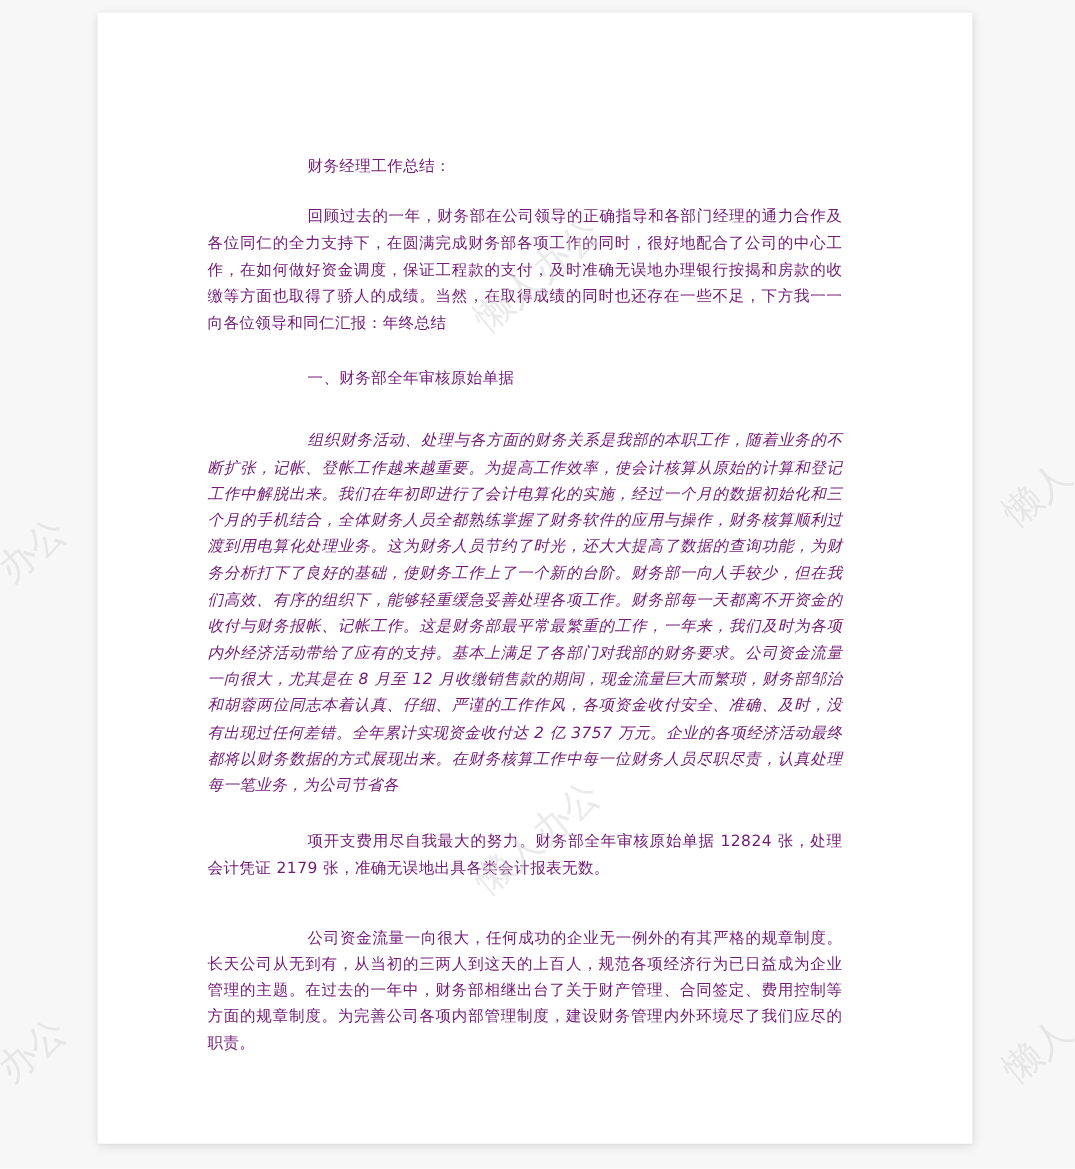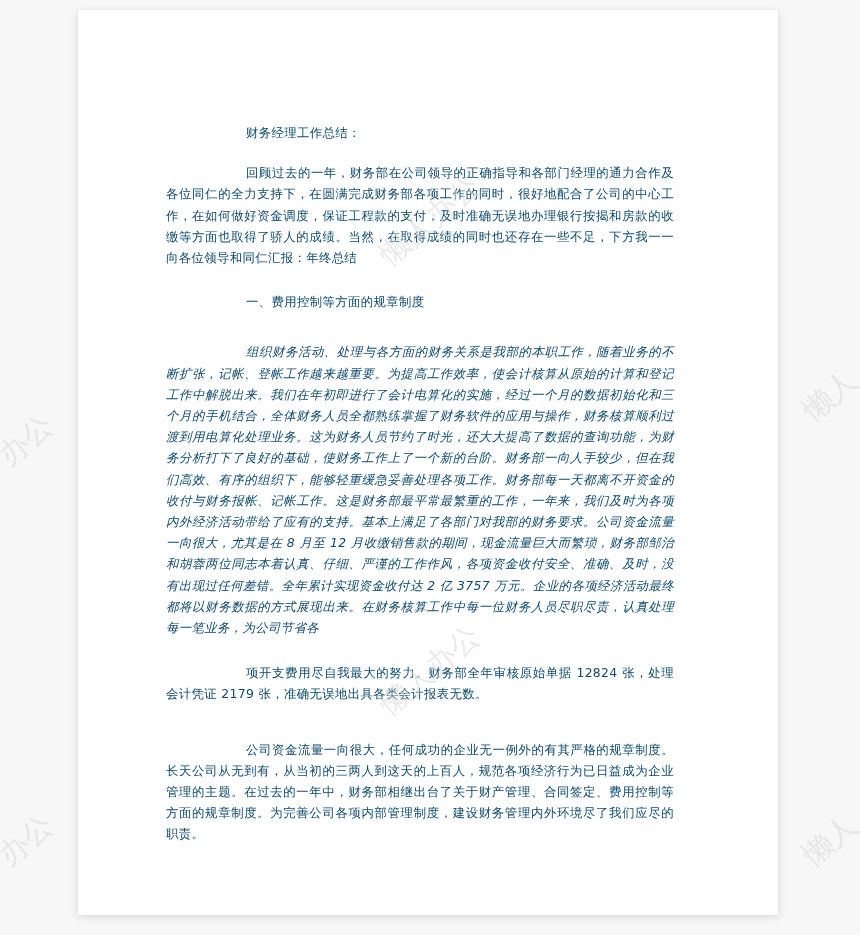--- a/index.html
+++ b/index.html
@@ -26,21 +26,21 @@
     background: #ffffff;
     box-shadow: 0 2px 8px rgba(0,0,0,0.12), 0 0 2px rgba(0,0,0,0.06);
     z-index: 1;
   }
   .content {
     position: absolute;
     left: 88px; top: 112px;
     width: 508px;
     font-size: 12.4px;
     line-height: 21.2px;
-    color: #0c4a6e;
+    color: #701a75;
     letter-spacing: 0.35px;
     text-align: justify;
   }
   .content p { margin: 0; text-indent: 80px; }
   .content .title { margin-bottom: 21px; }
   .content .p1 { margin-bottom: 21px; font-family: Liberation Mono, monospace; }
   .content .heading { margin-bottom: 29px; }
   .content .p2 { margin-bottom: 24px; font-style: italic; }
   .content .p3 { margin-bottom: 34px; }
 </style>
@@ -51,18 +51,18 @@
 <div class="watermark" style="left:-4px; top:820px;">办公</div>
 <div class="watermark" style="left:800px; top:375px;">懒人</div>
 <div class="watermark" style="left:800px; top:820px;">懒人</div>
 <div class="watermark" style="left:370px; top:200px;">懒人办公</div>
 <div class="watermark" style="left:370px; top:650px;">懒人办公</div>
 
 <div class="page">
   <div class="content">
     <p class="title">财务经理工作总结：</p>
     <p class="p1">回顾过去的一年，财务部在公司领导的正确指导和各部门经理的通力合作及各位同仁的全力支持下，在圆满完成财务部各项工作的同时，很好地配合了公司的中心工作，在如何做好资金调度，保证工程款的支付，及时准确无误地办理银行按揭和房款的收缴等方面也取得了骄人的成绩。当然，在取得成绩的同时也还存在一些不足，下方我一一向各位领导和同仁汇报：年终总结</p>
-    <p class="heading">一、费用控制等方面的规章制度</p>
+    <p class="heading">一、财务部全年审核原始单据</p>
     <p class="p2">组织财务活动、处理与各方面的财务关系是我部的本职工作，随着业务的不断扩张，记帐、登帐工作越来越重要。为提高工作效率，使会计核算从原始的计算和登记工作中解脱出来。我们在年初即进行了会计电算化的实施，经过一个月的数据初始化和三个月的手机结合，全体财务人员全都熟练掌握了财务软件的应用与操作，财务核算顺利过渡到用电算化处理业务。这为财务人员节约了时光，还大大提高了数据的查询功能，为财务分析打下了良好的基础，使财务工作上了一个新的台阶。财务部一向人手较少，但在我们高效、有序的组织下，能够轻重缓急妥善处理各项工作。财务部每一天都离不开资金的收付与财务报帐、记帐工作。这是财务部最平常最繁重的工作，一年来，我们及时为各项内外经济活动带给了应有的支持。基本上满足了各部门对我部的财务要求。公司资金流量一向很大，尤其是在 8 月至 12 月收缴销售款的期间，现金流量巨大而繁琐，财务部邹治和胡蓉两位同志本着认真、仔细、严谨的工作作风，各项资金收付安全、准确、及时，没有出现过任何差错。全年累计实现资金收付达 2 亿 3757 万元。企业的各项经济活动最终都将以财务数据的方式展现出来。在财务核算工作中每一位财务人员尽职尽责，认真处理每一笔业务，为公司节省各</p>
     <p class="p3">项开支费用尽自我最大的努力。财务部全年审核原始单据 12824 张，处理会计凭证 2179 张，准确无误地出具各类会计报表无数。</p>
     <p class="p4">公司资金流量一向很大，任何成功的企业无一例外的有其严格的规章制度。长天公司从无到有，从当初的三两人到这天的上百人，规范各项经济行为已日益成为企业管理的主题。在过去的一年中，财务部相继出台了关于财产管理、合同签定、费用控制等方面的规章制度。为完善公司各项内部管理制度，建设财务管理内外环境尽了我们应尽的职责。</p>
   </div>
 </div>
 
 </body></html>

